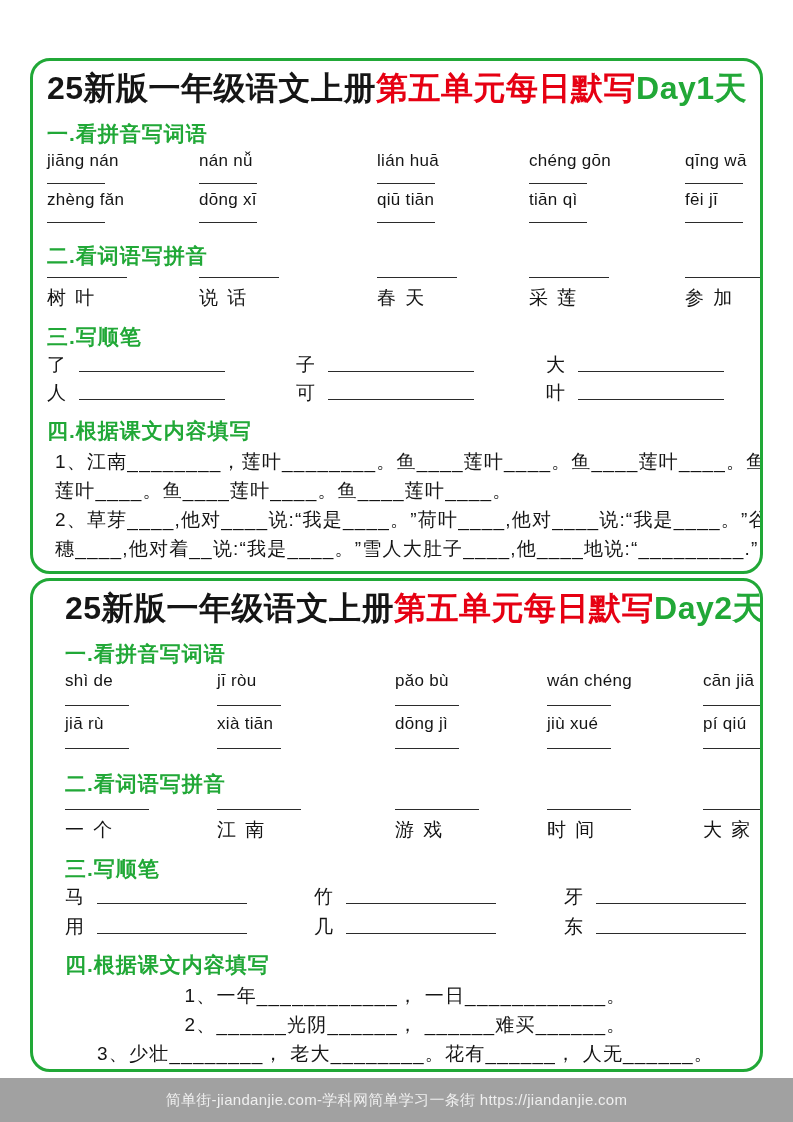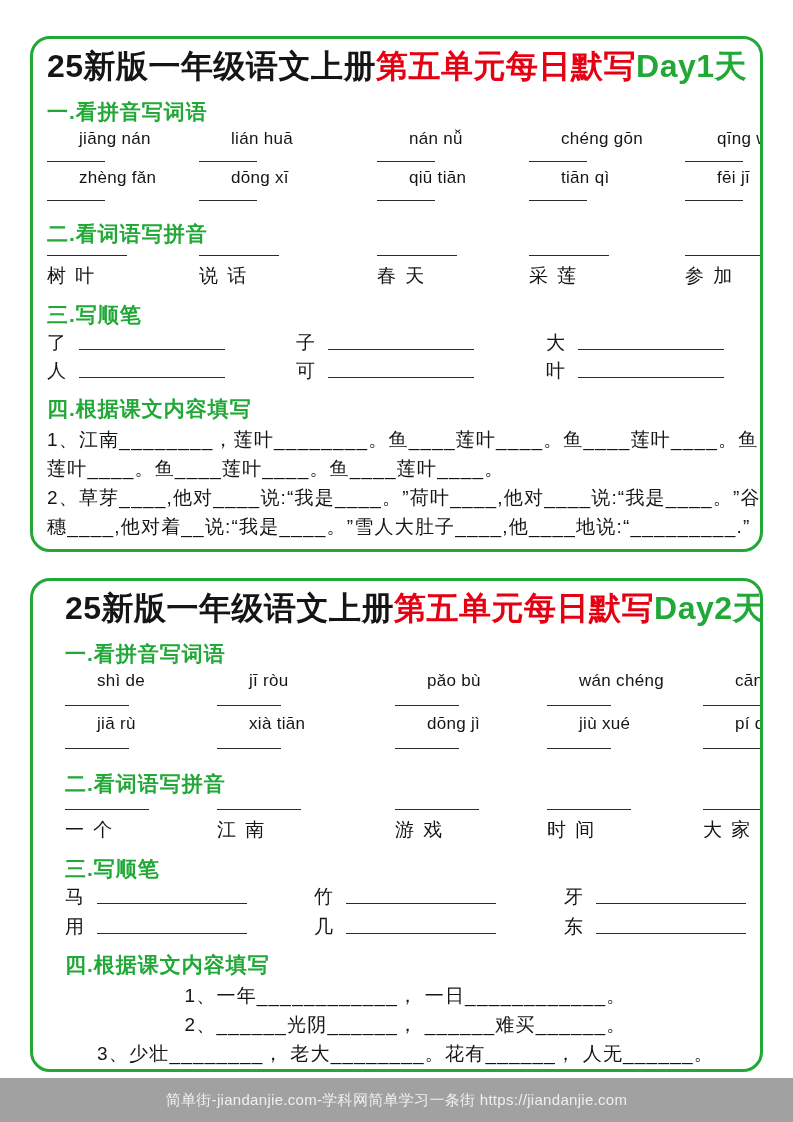--- a/index.html
+++ b/index.html
@@ -13,51 +13,51 @@
     font-family:"Liberation Sans","DejaVu Sans",sans-serif;
     background:#ffffff;
     color:var(--ink);
   }
   .page{position:relative;width:793px;height:1122px;background:#ffffff;overflow:hidden;}
   .panel{
     position:absolute;left:30px;width:733px;background:#ffffff;
     border:3px solid var(--green);border-radius:20px;
     padding:8px 14px 6px 14px;overflow:hidden;
   }
-  .panel.p1{top:36px;height:516px;}
+  .panel.p1{top:58px;height:516px;}
   .panel.p2{top:578px;height:494px;padding-left:32px;}
 
   .title{font-size:32px;line-height:38px;font-weight:700;letter-spacing:.5px;white-space:nowrap;margin:0 0 6px;}
   .title .red{color:var(--red);}
   .title .green{color:var(--green);}
 
   .sec-heading{color:var(--green);font-size:21px;line-height:26px;font-weight:700;letter-spacing:1px;margin:14px 0 4px;}
 
   .grid5{display:grid;grid-template-columns:152px 178px 152px 156px auto;}
   .grid3{display:grid;grid-template-columns:249px 250px auto;}
 
   .cell{display:flex;flex-direction:column;align-items:flex-start;}
-  .pin{font-size:17px;line-height:20px;letter-spacing:.3px;white-space:nowrap;margin-left:32px;}
+  .pin{font-size:17px;line-height:20px;letter-spacing:.3px;white-space:nowrap;}
   .word{font-size:19px;line-height:24px;letter-spacing:2px;white-space:nowrap;}
 
   .blank{display:block;width:58px;height:1px;border-bottom:1.6px solid #2b2b2b;}
   .pinrow .blank{margin:12px 0 6px;}
   .prerow .blank{width:80px;margin:4px 0 8px;}
   .stroke .blank{width:146px;margin-bottom:4px;}
 
   .p2 .pinrow .blank{margin:14px 0 8px;width:64px;}
   .p2 .prerow .blank{margin:8px 0 8px;width:84px;}
   .p2 .stroke .blank{width:150px;}
 
   .strokerow{margin:2px 0 6px;}
   .p2 .strokerow{margin:4px 0 8px;}
   .stroke{display:flex;align-items:flex-end;gap:12px;}
   .stroke .char{font-size:19px;line-height:22px;letter-spacing:1px;}
 
-  .fill p{font-size:19px;line-height:28px;letter-spacing:1.2px;margin:1px 0;white-space:nowrap;}
+  .fill p{font-size:19px;line-height:28px;letter-spacing:1.2px;margin:1px 8px;white-space:nowrap;}
   .p2 .fill p{line-height:28px;text-align:center;}
 
   .footer{
     position:absolute;left:0;right:0;bottom:0;height:44px;
     background:#a1a1a1;display:flex;align-items:center;justify-content:center;
   }
   .footer span{color:#efefef;font-size:15px;letter-spacing:.3px;}
 </style>
 </head>
 <body>
@@ -67,25 +67,25 @@
   <section class="panel p1">
     <h1 class="title"><span>25新版一年级语文上册</span><span class="red">第五单元每日默写</span><span class="green">Day1天</span></h1>
 
     <h2 class="sec-heading">一.看拼音写词语</h2>
     <div class="grid5 pinrow">
       <div class="cell">
           <span class="pin">jiāng nán</span>
           <span class="blank"></span>
         </div>
       <div class="cell">
+          <span class="pin">nán nǚ</span>
+          <span class="blank"></span>
+        </div>
+      <div class="cell">
           <span class="pin">lián huā</span>
-          <span class="blank"></span>
-        </div>
-      <div class="cell">
-          <span class="pin">nán nǚ</span>
           <span class="blank"></span>
         </div>
       <div class="cell">
           <span class="pin">chéng gōn</span>
           <span class="blank"></span>
         </div>
       <div class="cell">
           <span class="pin">qīng wā</span>
           <span class="blank"></span>
         </div>

